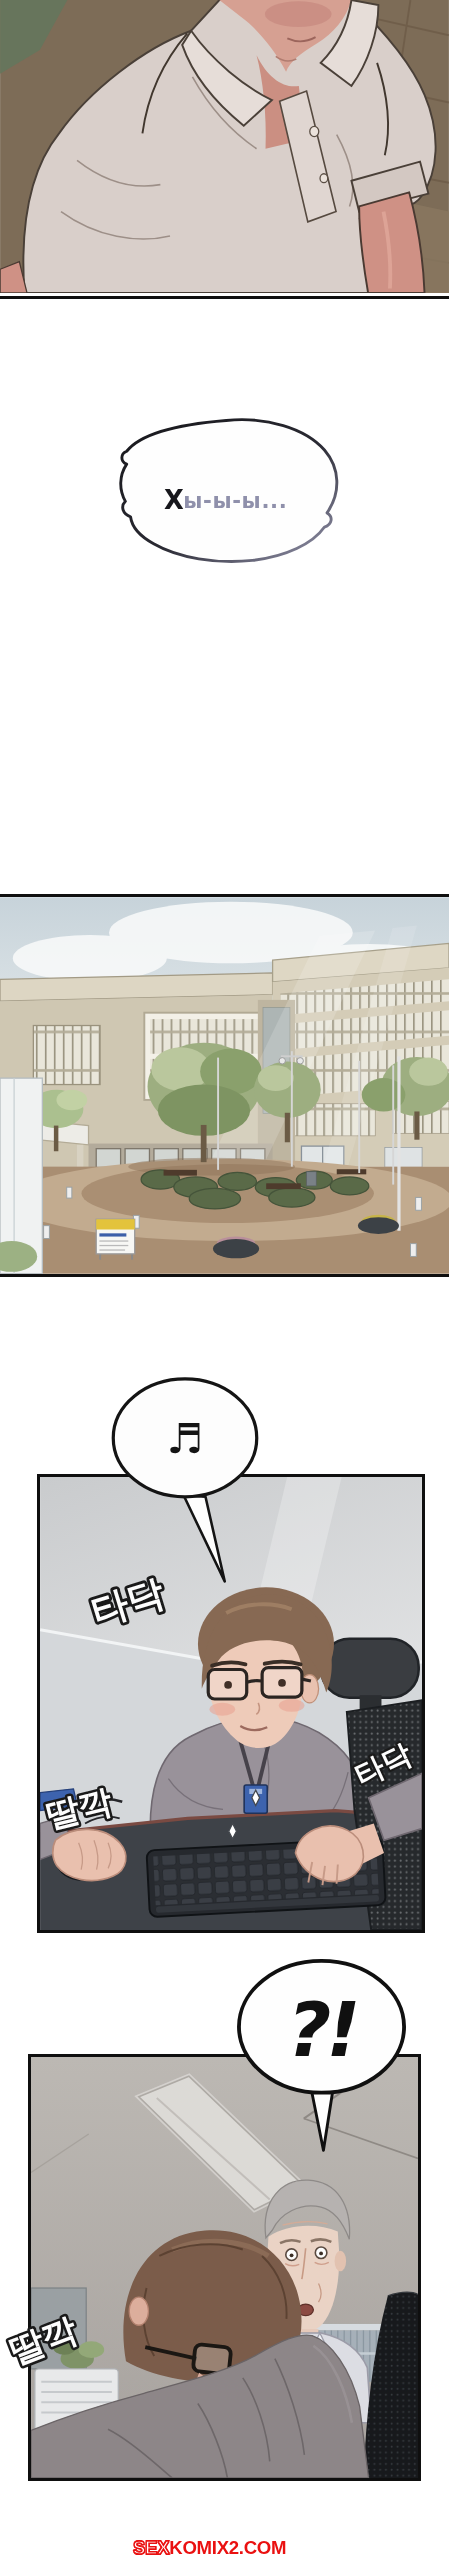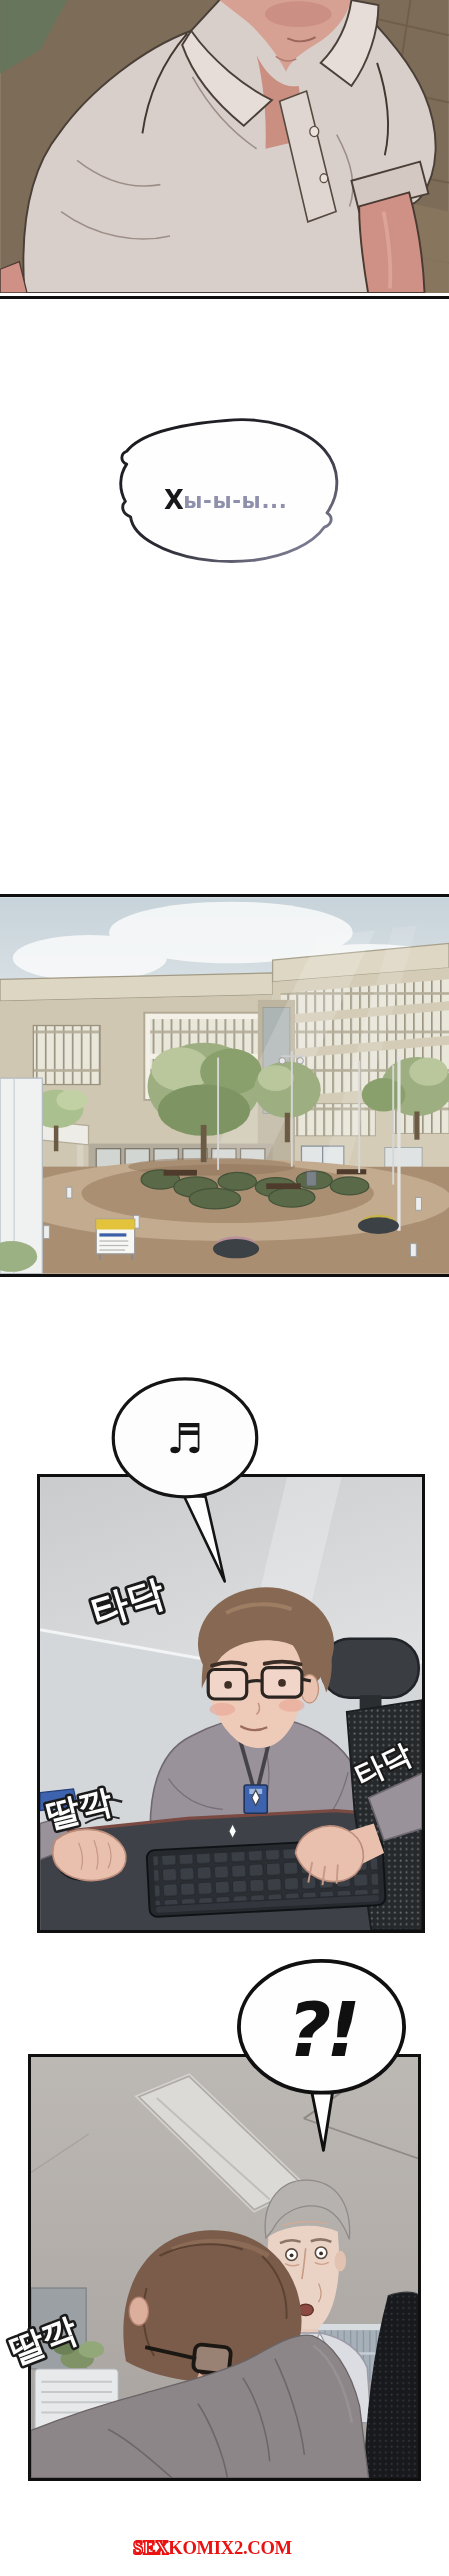--- a/index.html
+++ b/index.html
@@ -8,21 +8,21 @@
   .panel{position:absolute;background:#fff;}
   .panel svg{display:block;}
   #panel1{left:0;top:0;width:449px;height:296px;border-bottom:3.2px solid #0f0f0f;}
   #panel2{left:0;top:894px;width:449px;height:383px;border-top:3.2px solid #0f0f0f;border-bottom:3.2px solid #0f0f0f;box-sizing:border-box;}
   #panel3{left:37px;top:1474px;width:388px;height:459px;border:3.2px solid #0f0f0f;box-sizing:border-box;}
   #panel4{left:28px;top:2054px;width:393px;height:427px;border:3.2px solid #0f0f0f;box-sizing:border-box;}
   .bubble{position:absolute;z-index:6;}
   .sfx{position:absolute;z-index:5;overflow:visible;}
   .sfx text{font-family:"DejaVu Sans","Liberation Sans",sans-serif;font-weight:bold;
             fill:#fdfdfd;stroke:#1a1a1a;paint-order:stroke;stroke-linejoin:round;}
-  #watermark{position:absolute;left:133px;top:2537px;z-index:7;font-family:Liberation Serif, serif;
+  #watermark{position:absolute;left:133px;top:2537px;z-index:7;font-family:Liberation Sans, sans-serif;
              font-weight:bold;font-size:18.6px;letter-spacing:-0.3px;white-space:nowrap;}
   #watermark .wm-outline{color:#ffffff;-webkit-text-stroke:1.3px #ea1111;
              text-shadow:-0.6px -0.6px 0 #ea1111,0.6px -0.6px 0 #ea1111,-0.6px 0.6px 0 #ea1111,0.6px 0.6px 0 #ea1111;}
   #watermark .wm-solid{color:#ea1111;}
 </style>
 </head>
 <body>
 
 <div class="panel" id="panel1">
 <svg width="449" height="293" viewBox="0 0 700 457">

